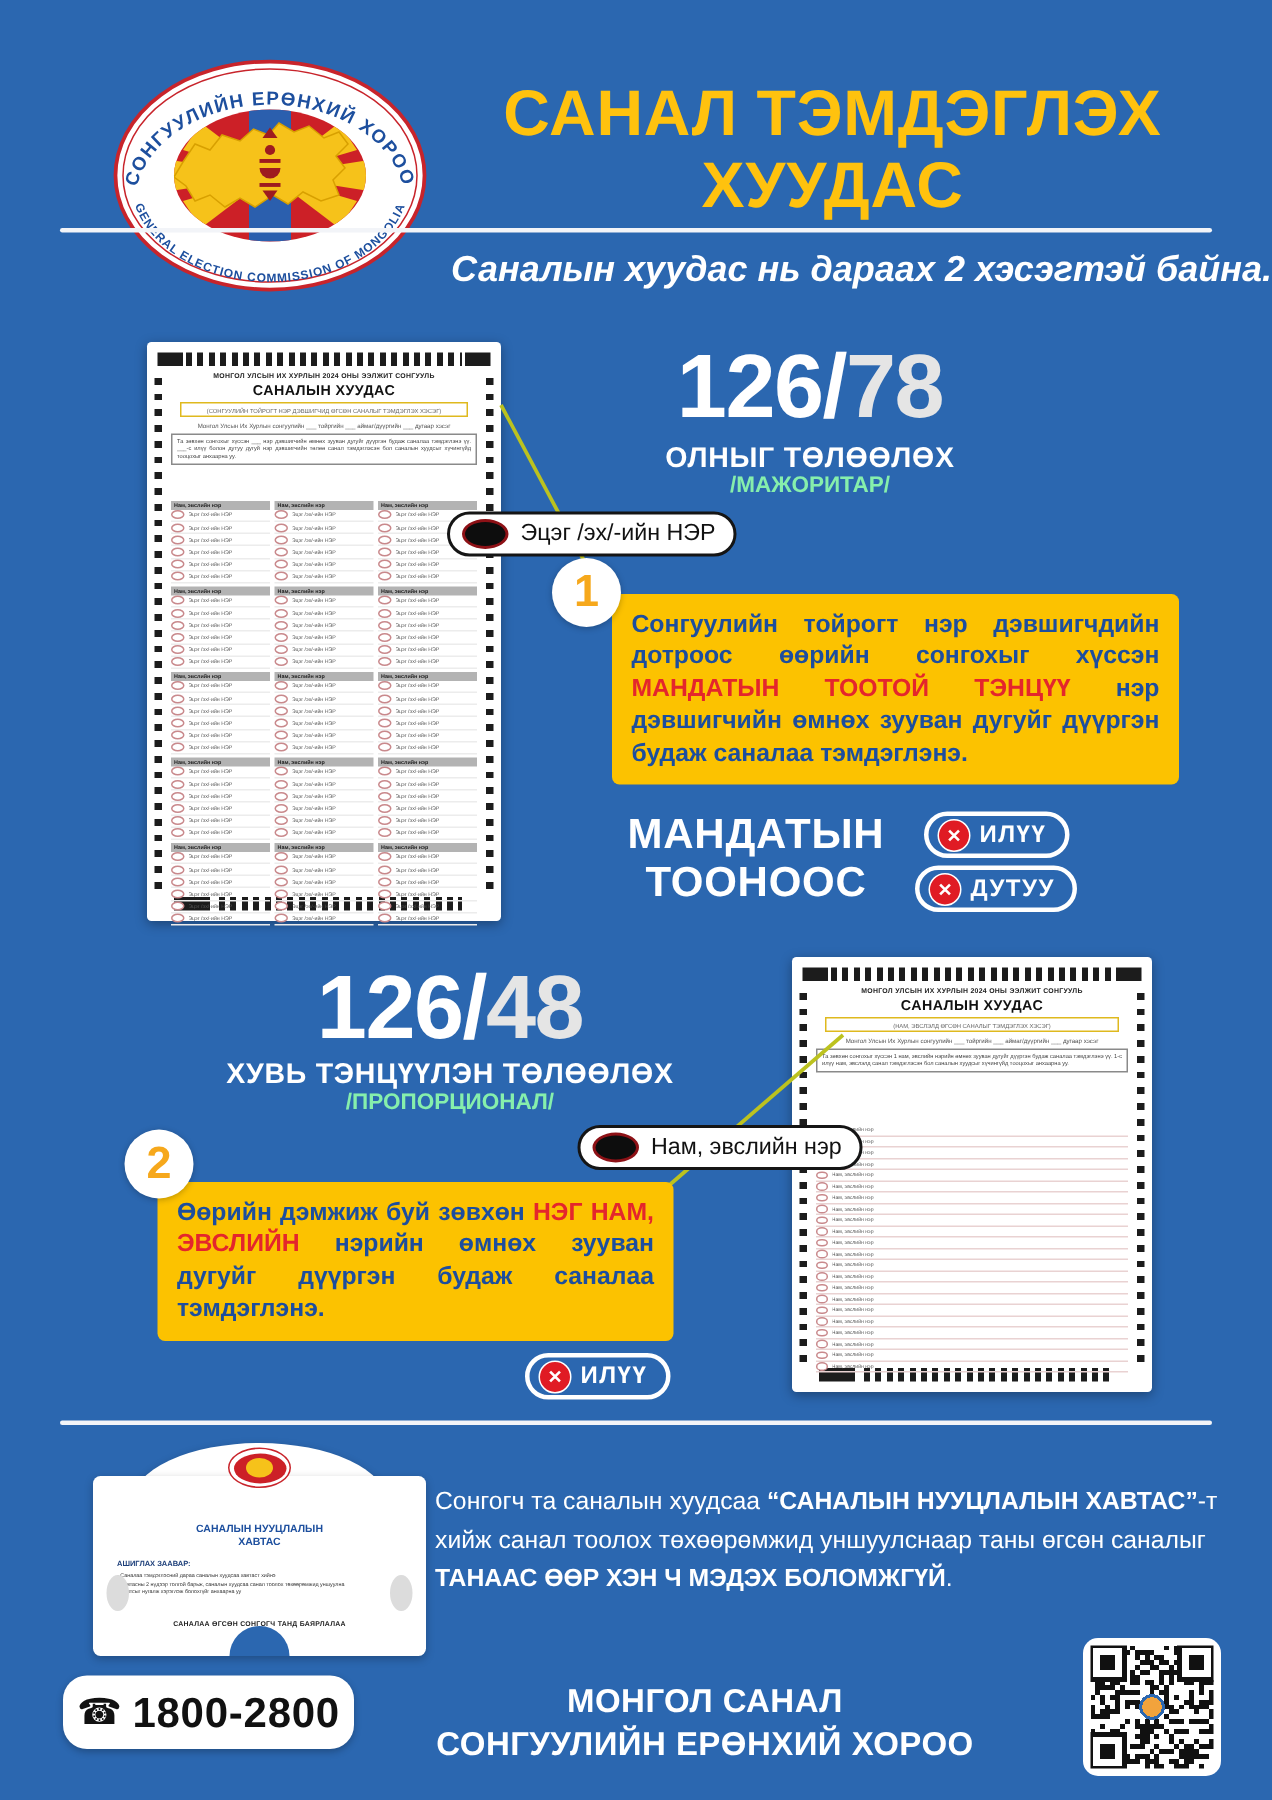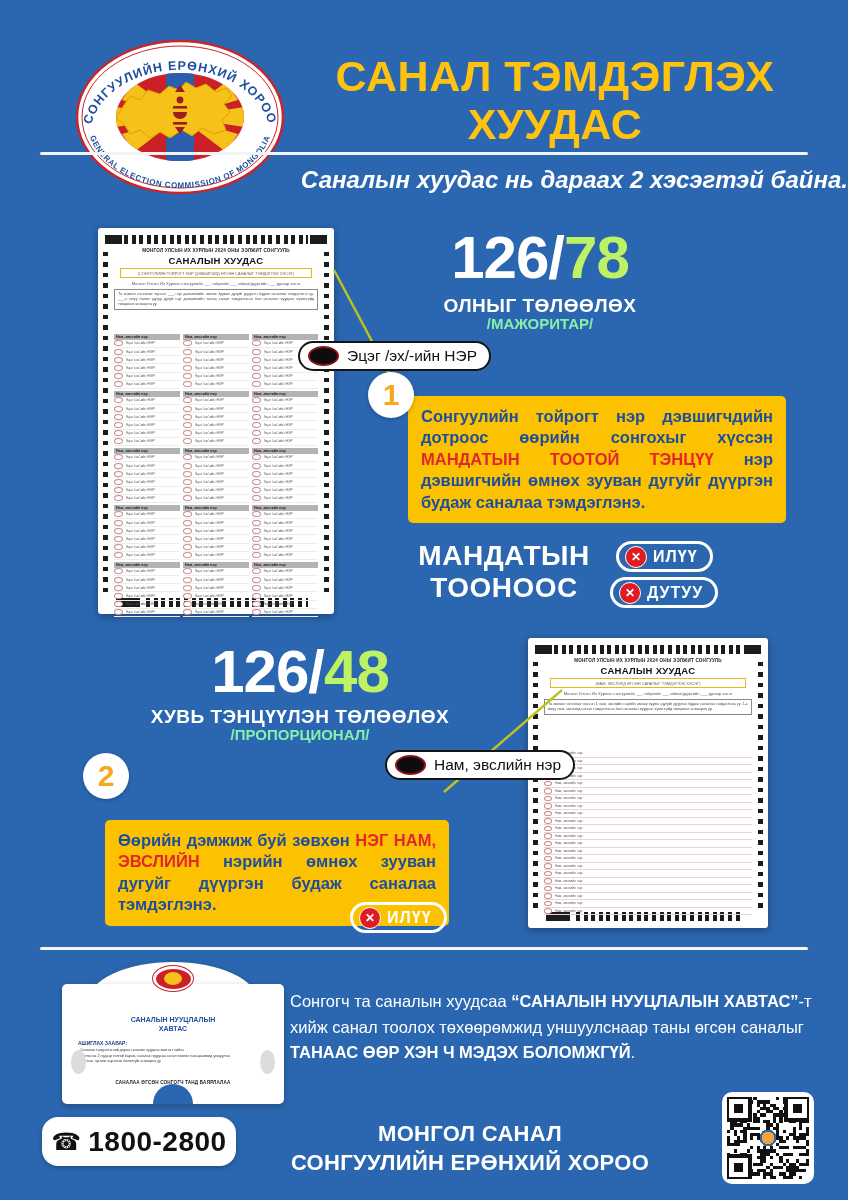--- a/index.html
+++ b/index.html
@@ -10,21 +10,21 @@
 
   
   .title{left:300px;top:52px;width:510px;text-align:center;color:#ffc20e;
          font-size:43px;font-weight:bold;line-height:1.12;letter-spacing:.5px;z-index:3;}
   .hr{left:40px;width:768px;height:3px;background:#f2f4f8;border-radius:2px;z-index:3;}
   .subtitle{left:0;top:166px;width:848px;text-align:right;color:#fff;
             font-size:24px;font-weight:bold;font-style:italic;z-index:3;}
 
   
   .ratio{font-size:60px;font-weight:bold;color:#fff;letter-spacing:-1px;line-height:1;text-align:center;z-index:3;}
-  .ratio .orange{color:#bef264;}
+  .ratio .orange{color:#e5e5e5;}
   .ratio-lab1{font-size:19px;font-weight:bold;color:#fff;text-align:center;letter-spacing:.5px;z-index:3;}
   .ratio-lab2{font-size:15px;font-weight:bold;color:#86efac;text-align:center;z-index:3;}
 
   
   .callout{background:#fff;border:2.5px solid #151515;border-radius:16px;height:30px;
            display:flex;align-items:center;gap:8px;padding:0 12px 0 8px;z-index:4;box-sizing:border-box;}
   .callout .oval-big{width:27px;height:16px;background:#0d0d0d;border:2px solid #8d1116;border-radius:50%;flex:0 0 auto;}
   .callout .ctext{font-size:15.5px;color:#111;white-space:nowrap;}
 
   
@@ -709,21 +709,21 @@
 
   <div class="abs callout" style="left:385px;top:750px;">
     <span class="oval-big"></span>
     <span class="ctext">Нам, эвслийн нэр</span>
   </div>
 
   <div class="abs badge" style="left:83px;top:753px;">
     <span>2</span>
   </div>
 
-  <div class="abs ybox" style="left:105px;top:820px;width:318px;">
+  <div class="abs ybox" style="left:105px;top:788px;width:318px;">
     <span>Өөрийн дэмжиж буй зөвхөн </span><span class="red">НЭГ НАМ, ЭВСЛИЙН</span><span> нэрийн өмнөх зууван дугуйг дүүргэн будаж саналаа тэмдэглэнэ.</span>
   </div>
 
   <div class="abs pill" style="left:350px;top:902px;">
     <span class="no">✕</span>
     <span class="ptext">ИЛҮҮ</span>
   </div>
 
   <div class="abs hr" style="top:947px;"></div>
 

